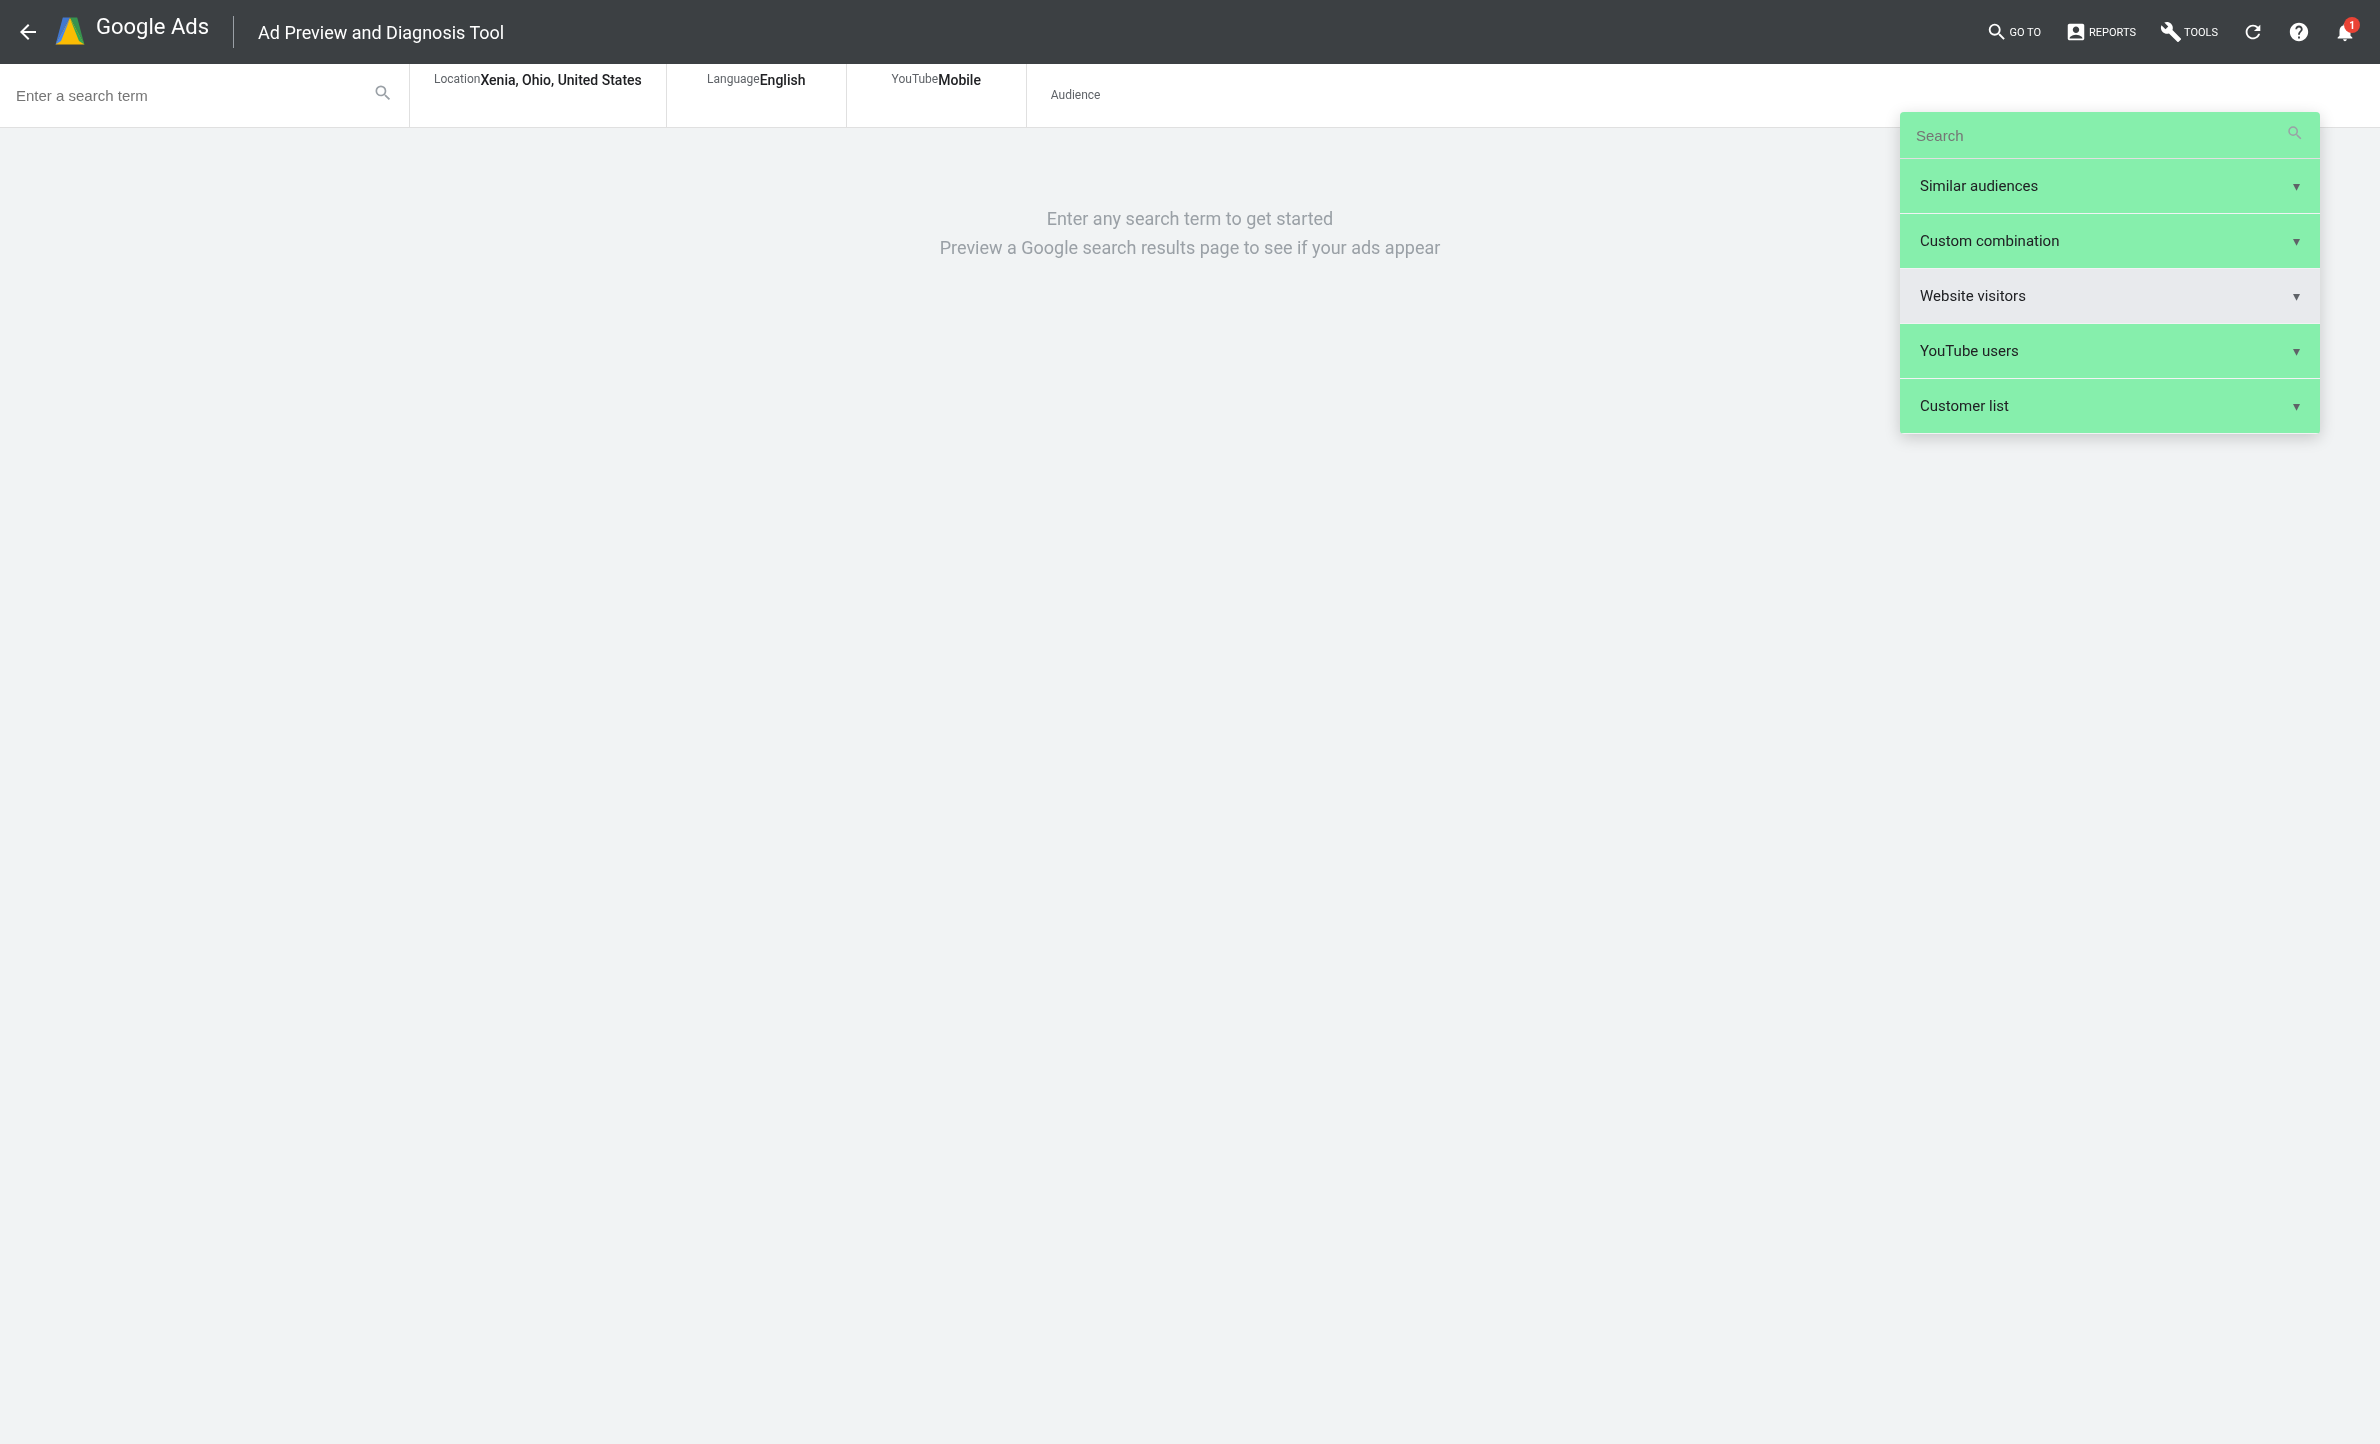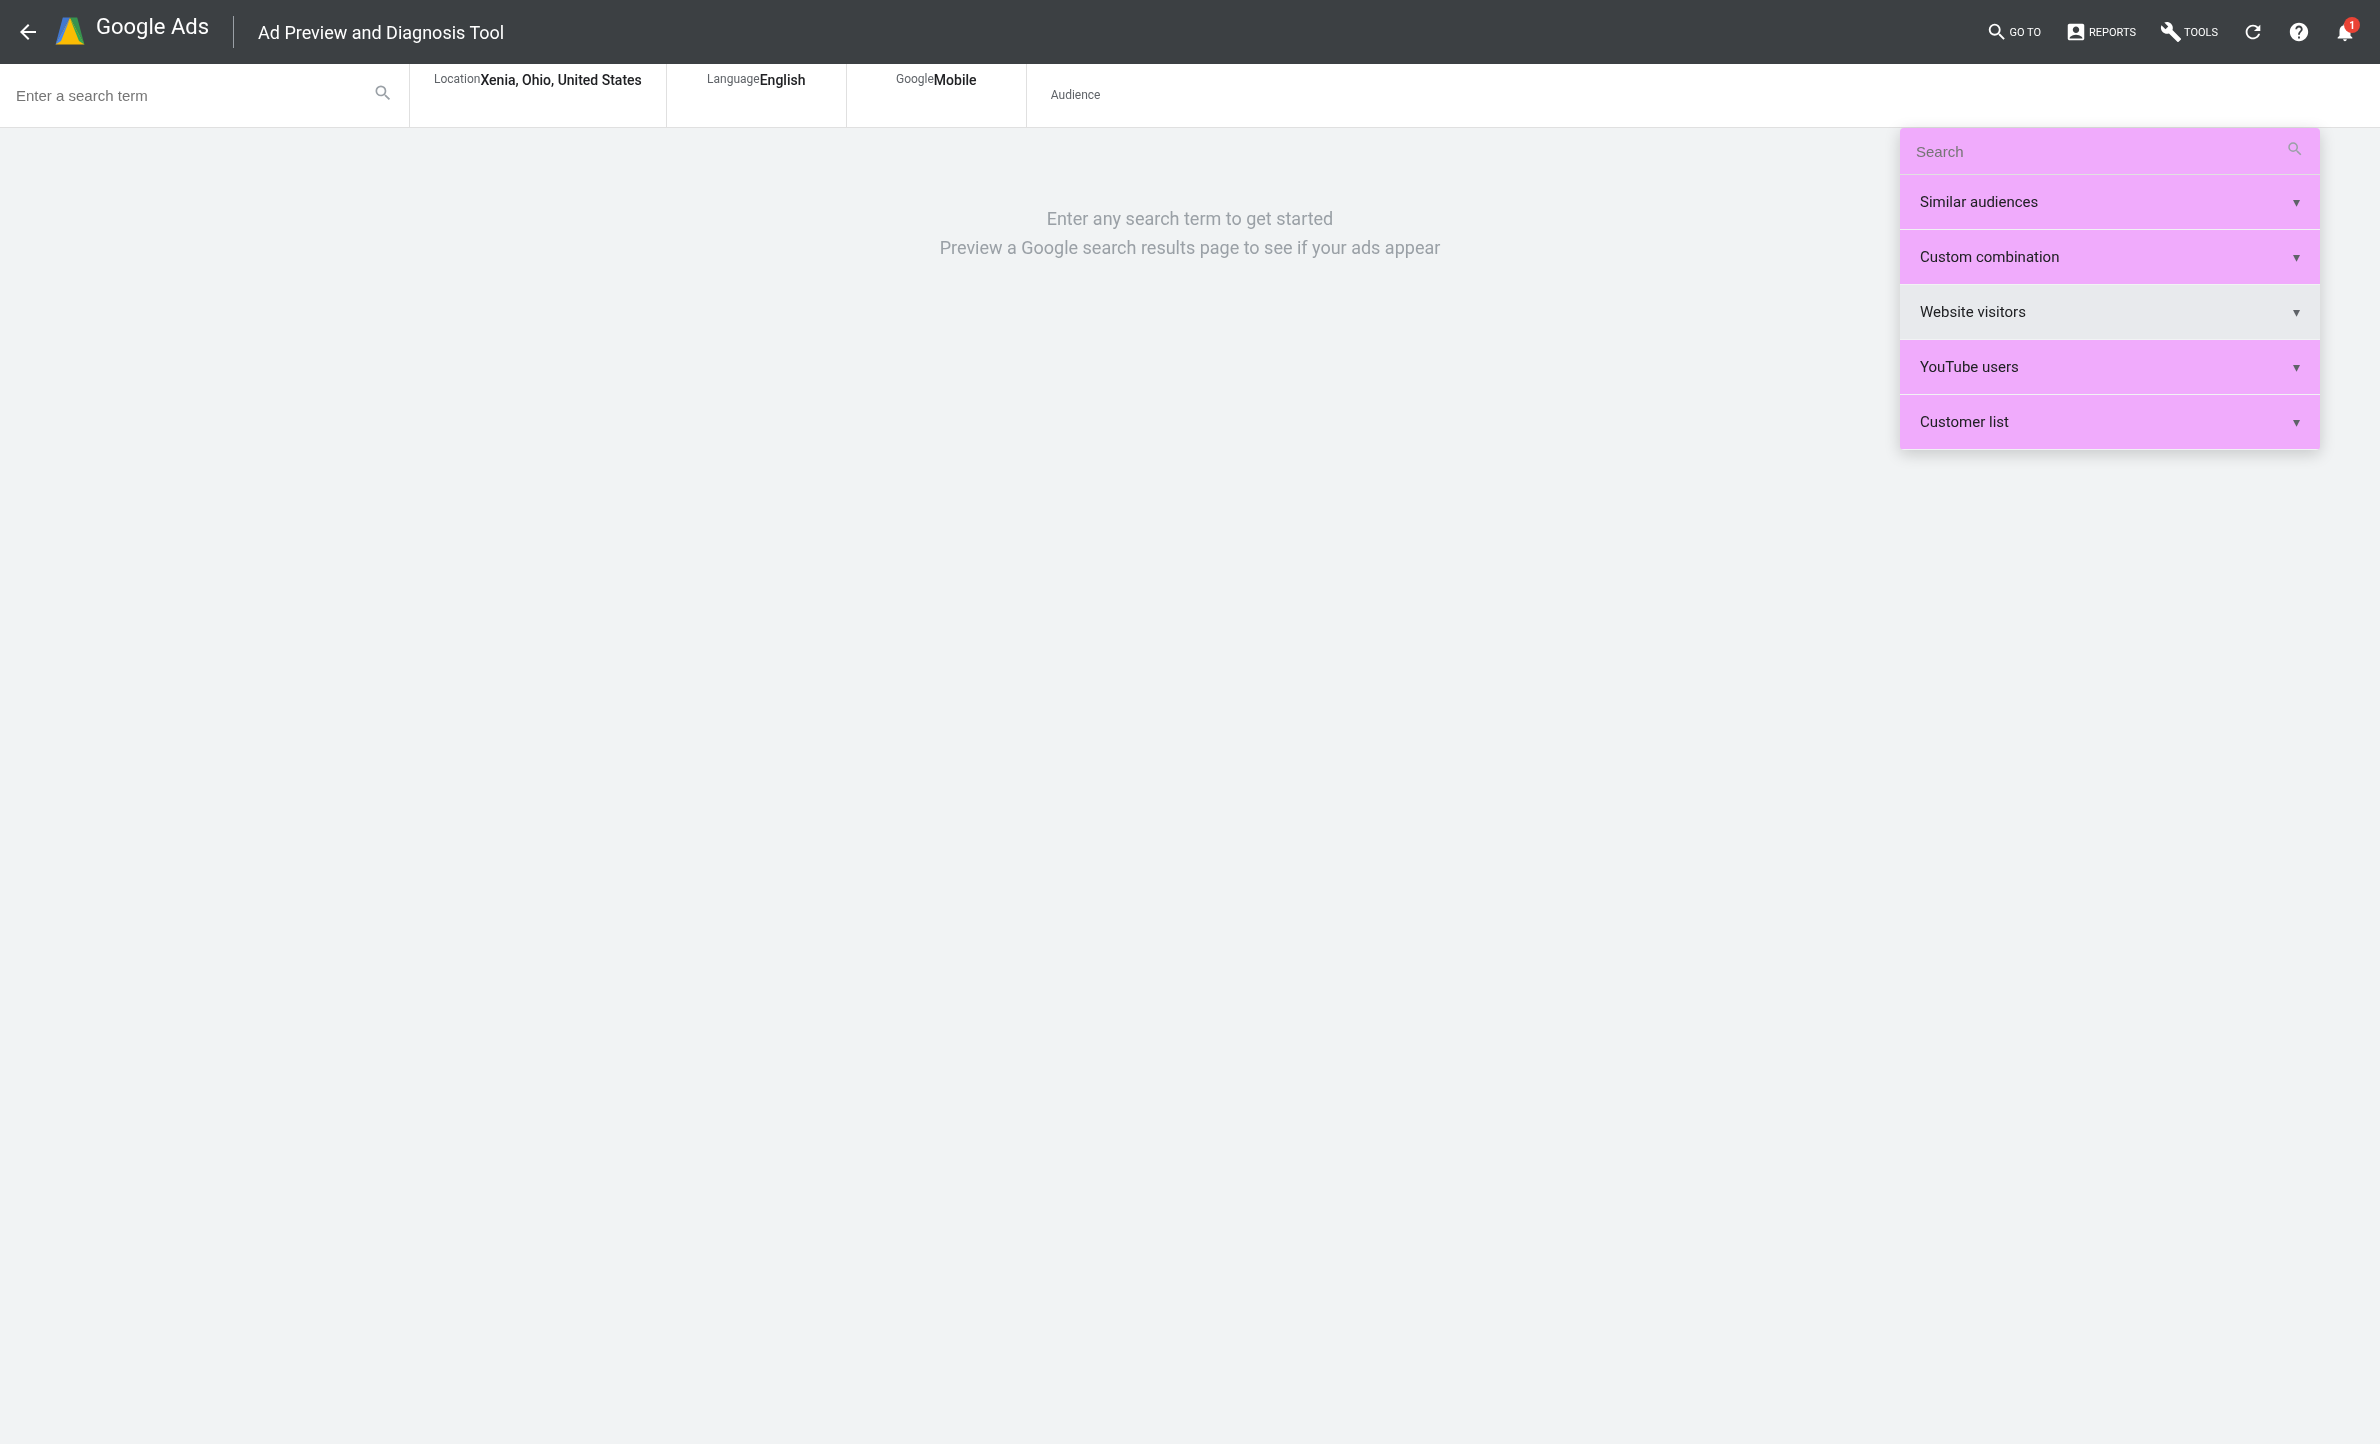--- a/index.html
+++ b/index.html
@@ -148,24 +148,24 @@
       padding: 8px 24px;
       height: 100%;
       justify-content: center;
       cursor: pointer;
       position: relative;
     }
 
     
     .dropdown-overlay {
       position: absolute;
-      top: 128px;
+      top: 112px;
       right: 60px;
       width: 420px;
-      background: #f0abfc;
+      background: #86efac;
       box-shadow: 0 4px 16px rgba(0,0,0,0.18);
       border-radius: 4px;
       z-index: 100;
       overflow: hidden;
     }
     .dropdown-search {
       display: flex;
       align-items: center;
       padding: 12px 16px;
       border-bottom: 1px solid #e0e0e0;
@@ -295,21 +295,21 @@
   </div>
   <div class="filter-item">
     <span class="filter-label">Location</span>
     <span class="filter-value">Xenia, Ohio, United States</span>
   </div>
   <div class="filter-item">
     <span class="filter-label">Language</span>
     <span class="filter-value">English</span>
   </div>
   <div class="filter-item">
-    <span class="filter-label">Google</span>
+    <span class="filter-label">YouTube</span>
     <span class="filter-value">Mobile</span>
   </div>
   <div class="audience-item">
     <span class="filter-label">Audience</span>
   </div>
 </div>
 
 <div class="dropdown-overlay">
   <div class="dropdown-search">
     <input type="text" placeholder="Search" style="">

